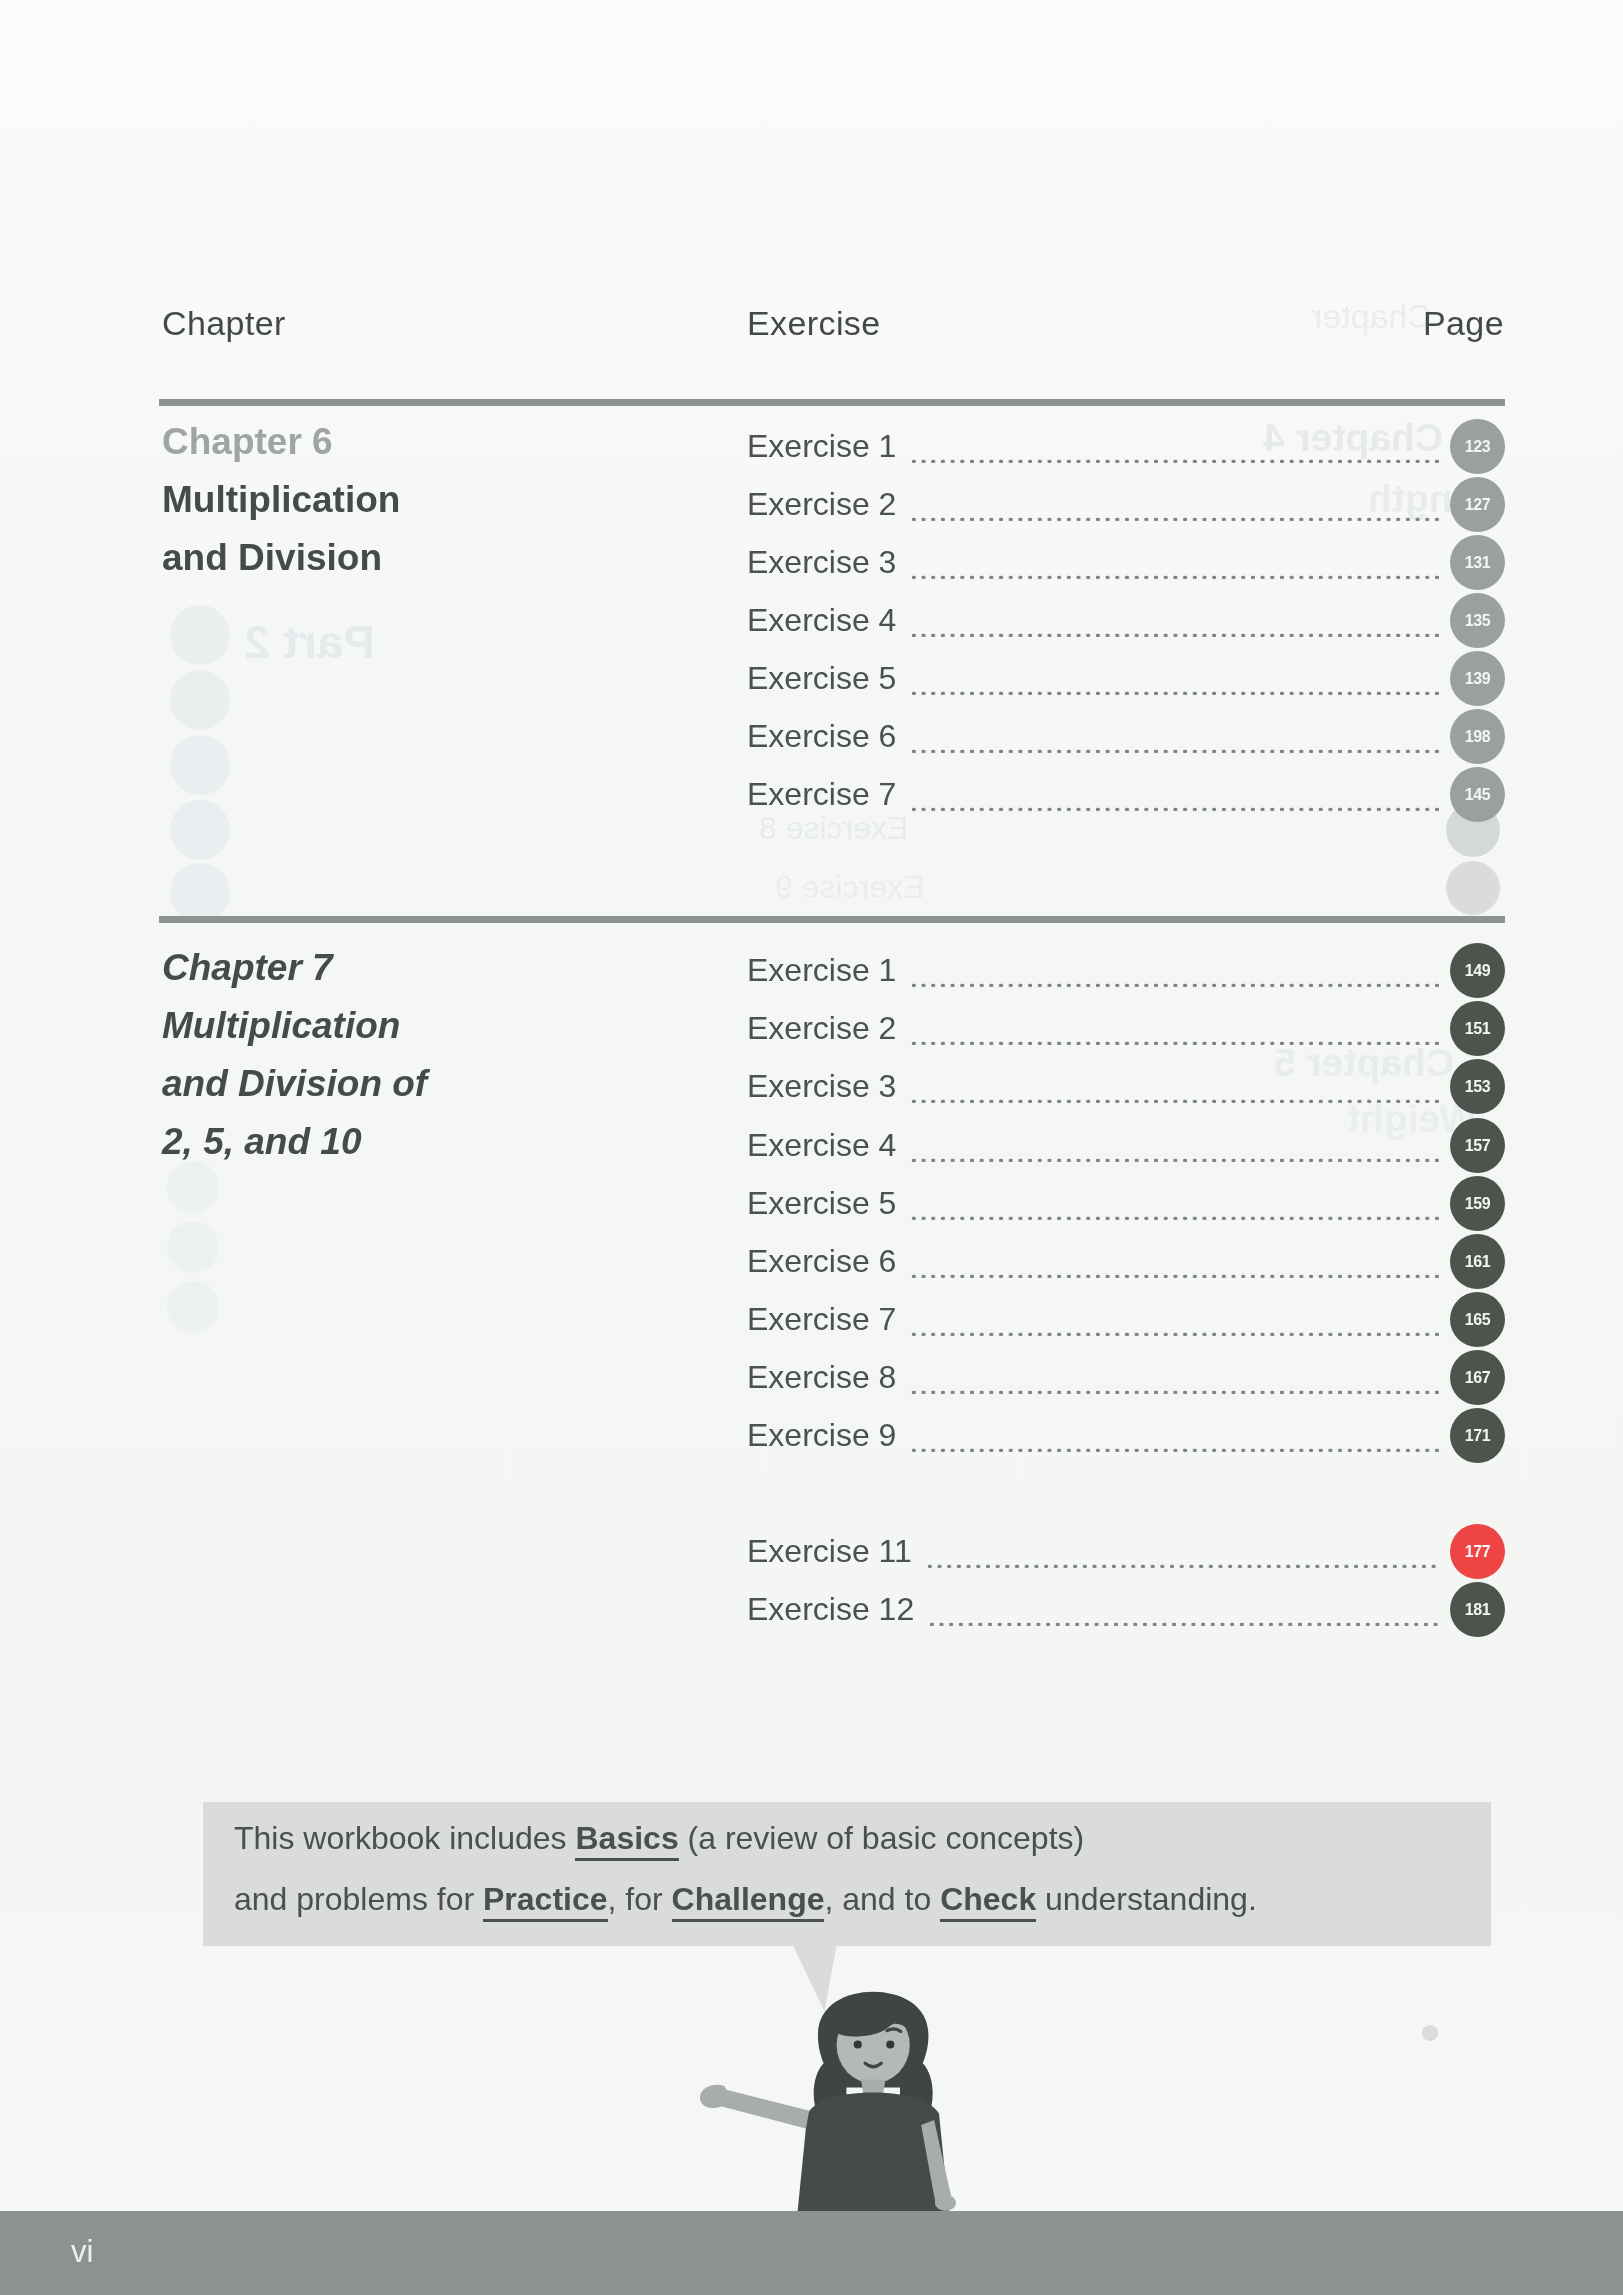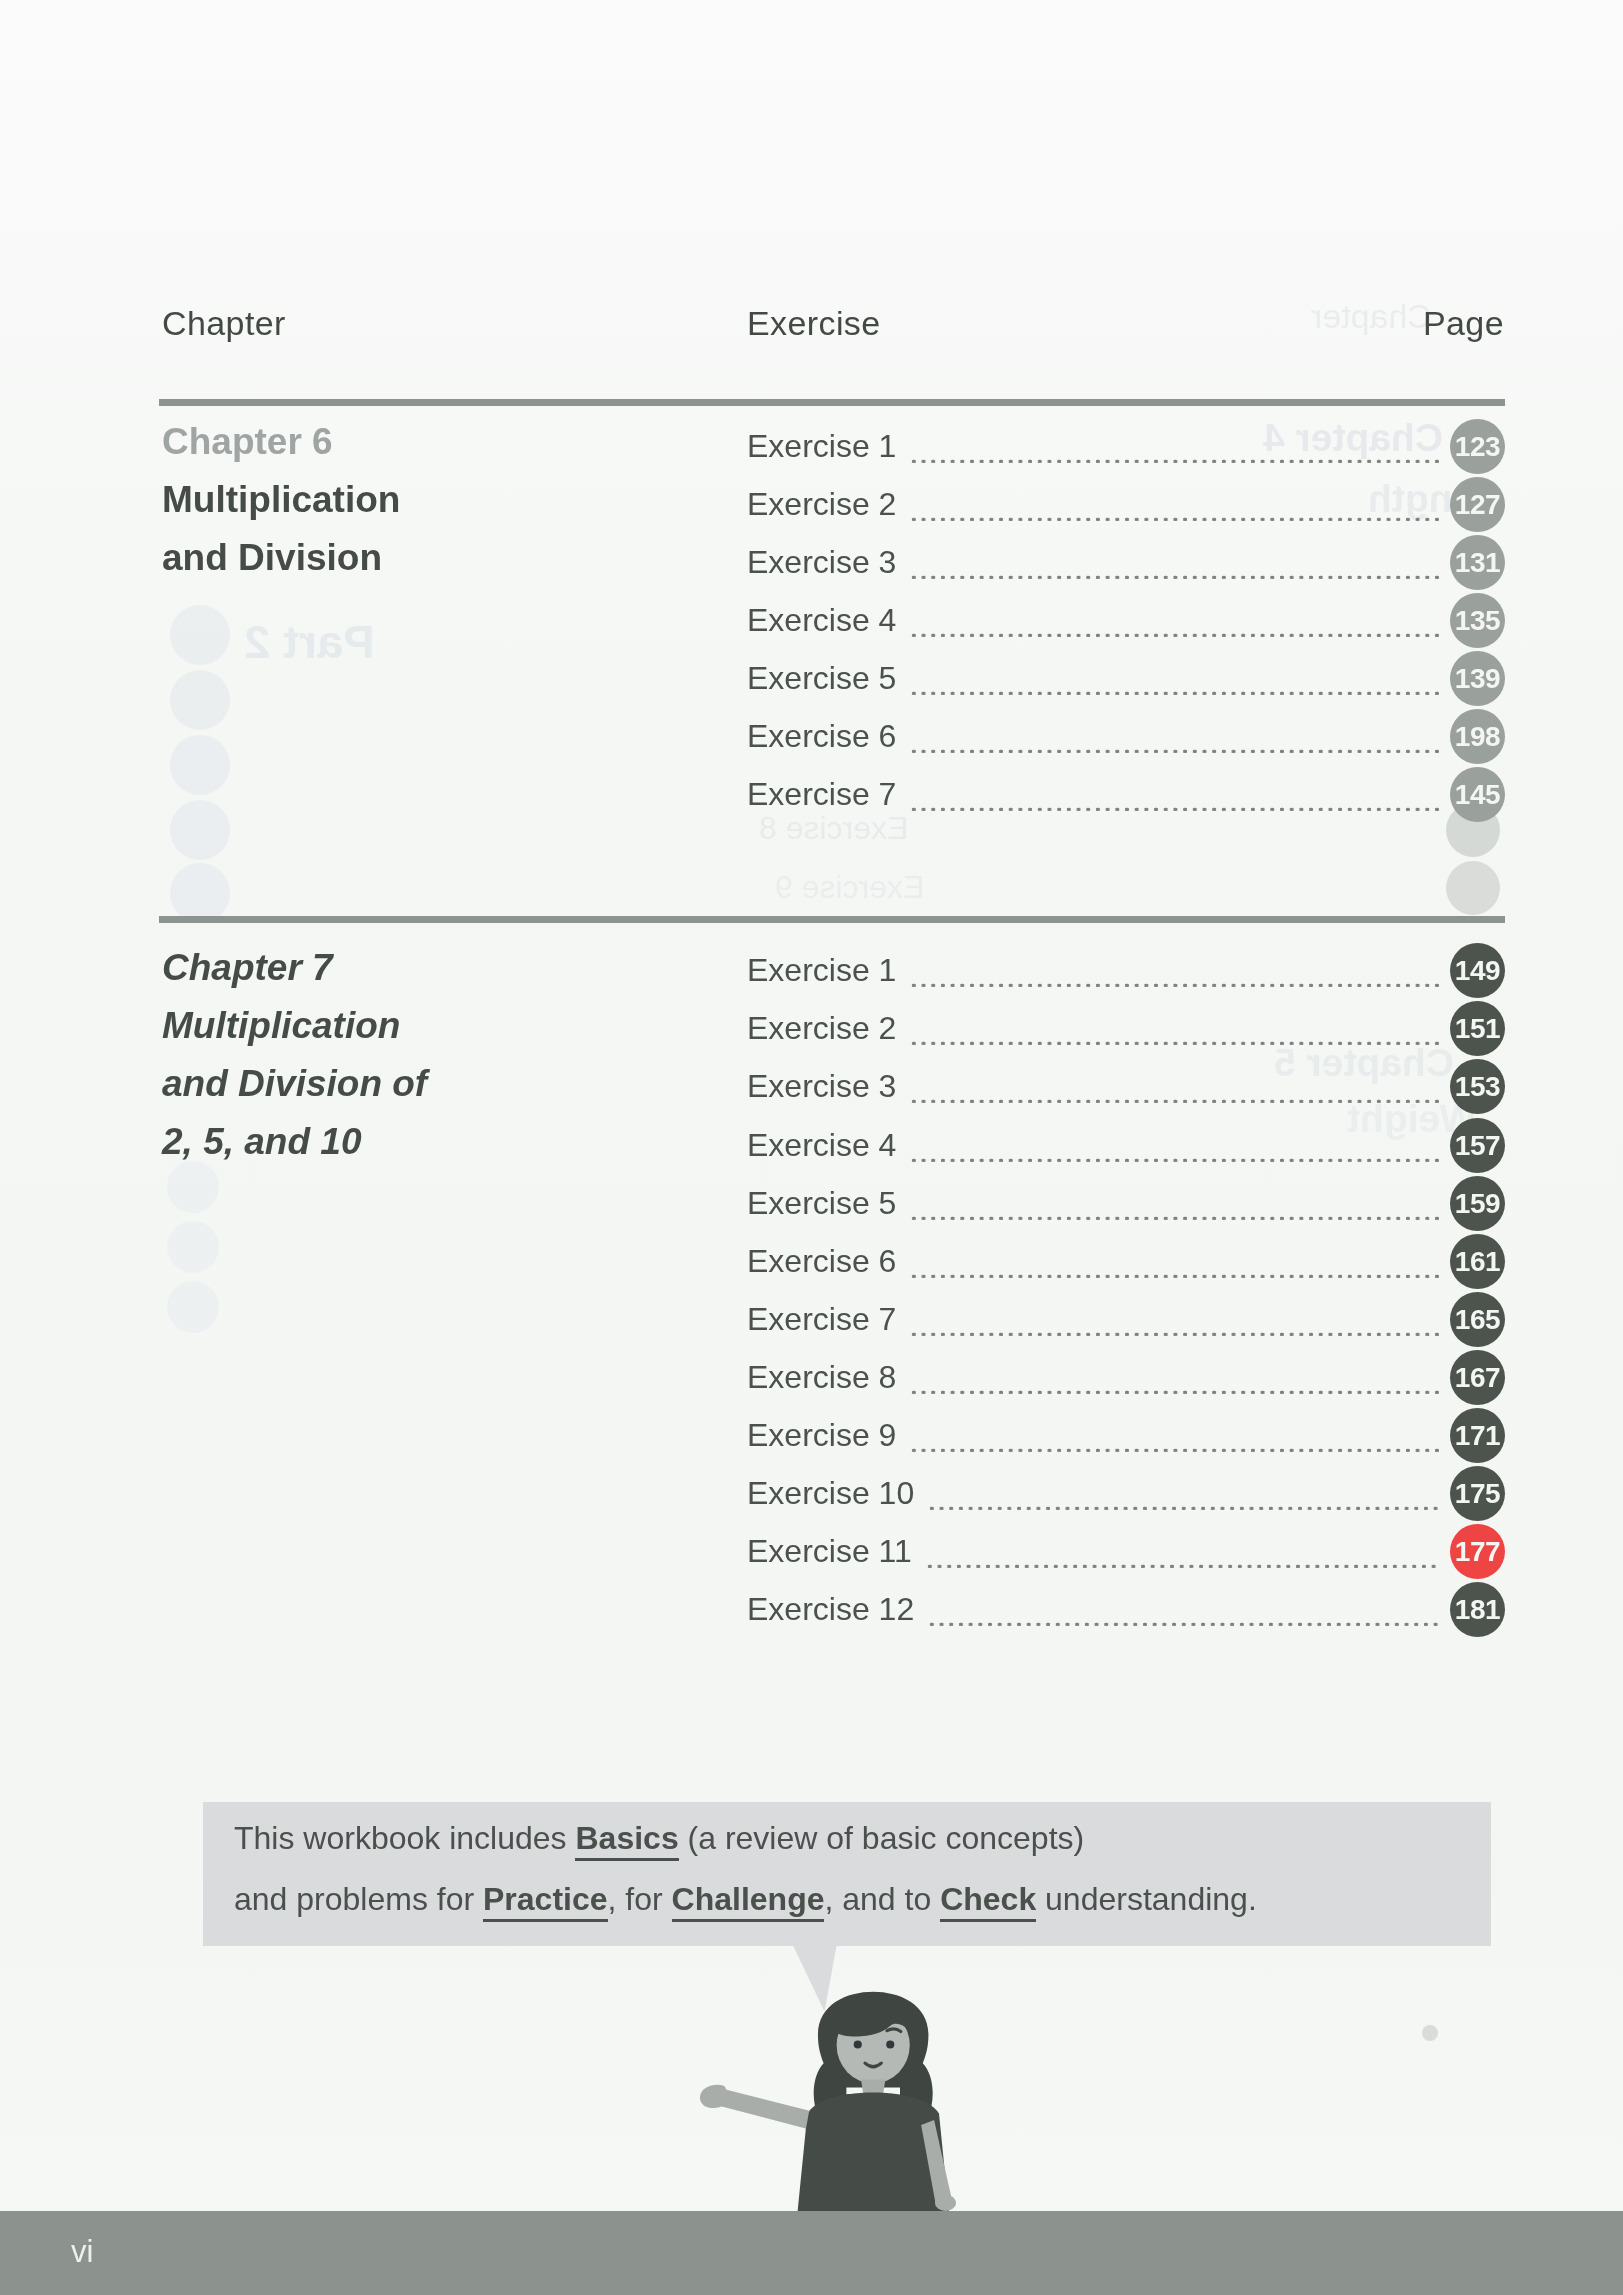--- a/index.html
+++ b/index.html
@@ -18,21 +18,21 @@
   .chap-head{left:162px;font-size:37px;font-weight:bold;line-height:58px;color:#454c48;white-space:pre;}
   .chap-head .faded{color:#9ea5a3;}
   
   .row{left:747px;width:758px;height:55px;display:flex;align-items:center;}
   .row .label{font-size:32px;color:#4b524e;white-space:nowrap;}
   .row .leader{flex:1;height:4.9px;margin:0 11.4px 0 13px;align-self:flex-end;margin-bottom:10.6px;
     background-image:radial-gradient(circle,#7b817c 1.7px,rgba(0,0,0,0) 2.1px);
     background-size:9.7px 4.9px;background-repeat:repeat-x;background-position:left center;}
   .row .badge{width:55px;height:55px;border-radius:50%;flex:0 0 55px;
     display:flex;align-items:center;justify-content:center;
-    color:#f4f6f4;font-size:28px;font-weight:bold;letter-spacing:-0.4px;}
+    color:#f4f6f4;font-size:16px;font-weight:bold;letter-spacing:-0.4px;}
   
   .callout{left:203px;top:1802px;width:1288px;height:144px;background:#d9dbdc;}
   .callout .line{position:absolute;left:31px;font-size:32px;color:#4a504c;white-space:nowrap;}
   .callout .l1{top:18px;}
   .callout .l2{top:79px;}
   .callout .u{font-weight:bold;border-bottom:3.2px solid #4a504c;padding-bottom:2.4px;}
   
   .footer{left:0;top:2211px;width:1623px;height:84px;background:#8c928d;}
   .folio{left:71px;top:2234px;font-size:31px;color:#eef0ee;}
   
@@ -147,25 +147,20 @@
     <div class="abs row" style="top: 1350px;">
       <span class="label">Exercise 8</span>
       <div class="leader"></div>
       <div class="badge" style="background: rgb(77, 84, 78);">167</div>
     </div>
     <div class="abs row" style="top: 1408px;">
       <span class="label">Exercise 9</span>
       <div class="leader"></div>
       <div class="badge" style="background: rgb(77, 84, 78);">171</div>
     </div>
-    <div class="abs row" style="top: 1466px;">
-      <span class="label">Exercise 10</span>
-      <div class="leader"></div>
-      <div class="badge" style="background: rgb(77, 84, 78);">175</div>
-    </div>
     <div class="abs row" style="top: 1524px;">
       <span class="label">Exercise 11</span>
       <div class="leader"></div>
       <div class="badge" style="background: #ef4444;">177</div>
     </div>
     <div class="abs row" style="top: 1582px;">
       <span class="label">Exercise 12</span>
       <div class="leader"></div>
       <div class="badge" style="background: rgb(77, 84, 78);">181</div>
     </div>

